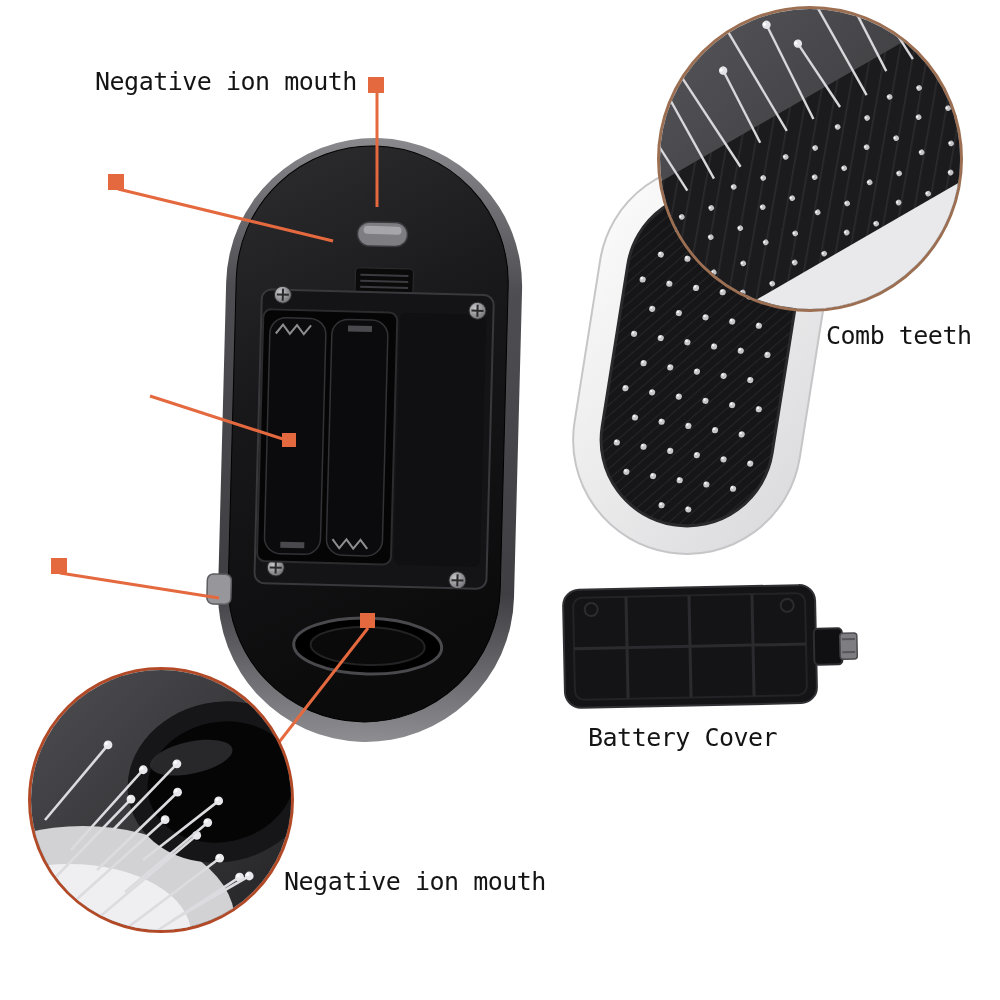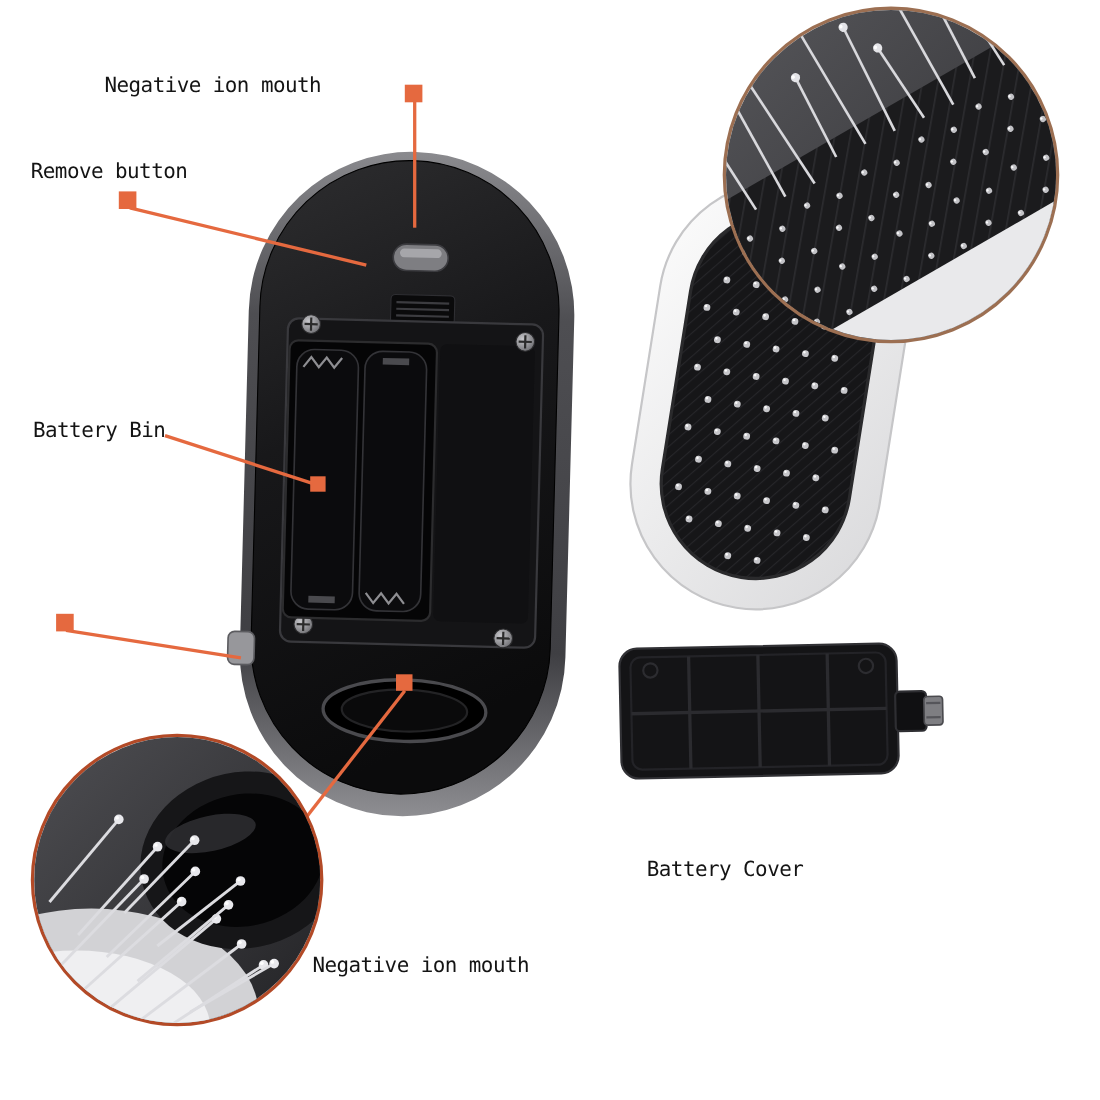--- a/index.html
+++ b/index.html
@@ -19,32 +19,32 @@
   #front-view{left:555px;top:155px;width:290px;height:420px;z-index:2;}
   #battery-cover{left:550px;top:575px;width:320px;height:155px;z-index:2;}
   #leader-overlay{left:0;top:0;width:1000px;height:1000px;z-index:3;pointer-events:none;}
   .inset{
     position:absolute;border-radius:50%;overflow:hidden;box-sizing:border-box;z-index:4;
   }
   #inset-top{left:657px;top:6px;width:306px;height:306px;border:3px solid #9c6f52;}
   #inset-bottom{left:28px;top:667px;width:266px;height:266px;border:3px solid #b34a27;}
   .inset svg{display:block;}
   .label{
-    position:absolute;z-index:6;font-size:19px;letter-spacing:-0.5px;
+    position:absolute;z-index:6;font-size:25px;letter-spacing:-0.5px;
     color:var(--label);white-space:pre;line-height:1.15;
   }
   #label-ion-top{left:95px;top:68px;}
   #label-remove{left:28px;top:146px;}
   #label-battery{left:0px;top:276px;line-height:46px;}
   #label-battery .ln1{padding-left:30px;display:block;}
   #label-battery .ln2{display:block;}
   #label-battery .ln3{display:block;color:var(--warning);}
   #label-led{left:28px;top:532px;}
   #label-comb{left:826px;top:322px;}
-  #label-cover{left:588px;top:780px;}
+  #label-cover{left:588px;top:724px;}
   #label-ion-bottom{left:284px;top:868px;}
 </style>
 </head>
 <body>
 
 <div class="canvas">
 
   <svg id="back-view" class="art" viewBox="0 0 330 630">
     <defs>
       <linearGradient id="shellG" x1="0" y1="0" x2="0" y2="1">
@@ -536,20 +536,19 @@
       <line x1="150" y1="396" x2="289" y2="441"></line>
       <rect x="282" y="433" width="14" height="14" stroke="none"></rect>
       <line x1="60" y1="573" x2="219" y2="598"></line>
       <rect x="51" y="558" width="16" height="16" stroke="none"></rect>
       <line x1="368" y1="628" x2="248" y2="782"></line>
       <rect x="360" y="613" width="15" height="15" stroke="none"></rect>
     </g>
   </svg>
 
   <div class="label" id="label-ion-top">Negative ion mouth</div>
-  <div class="label" id="label-remove">Remove button</div>
   <div class="label" id="label-battery">
-    <span class="ln1">Battery Bin</span>
   </div>
+  <div class="label" id="label-comb">Comb teeth</div>
   <div class="label" id="label-cover">Battery Cover</div>
   <div class="label" id="label-ion-bottom">Negative ion mouth</div>
 
 </div>
 
 </body></html>

